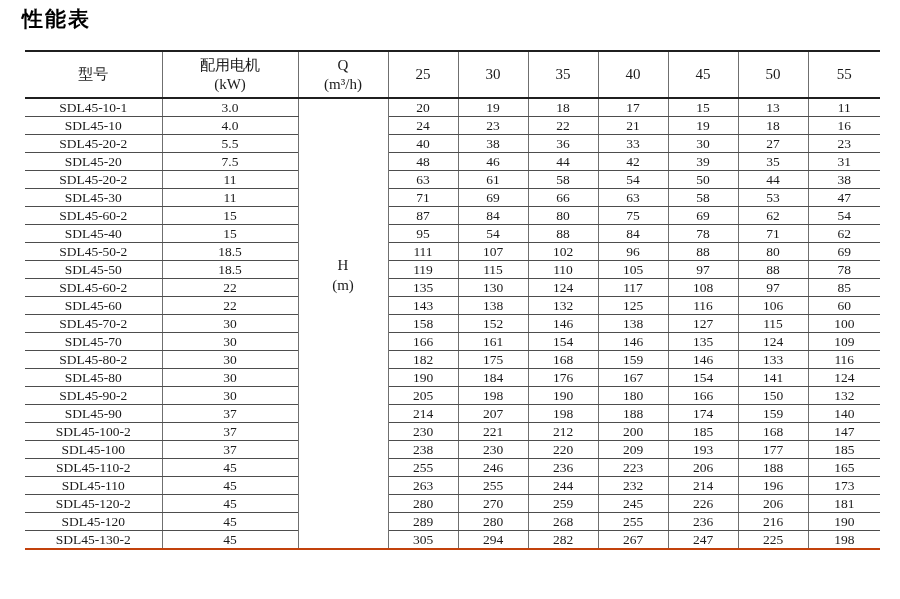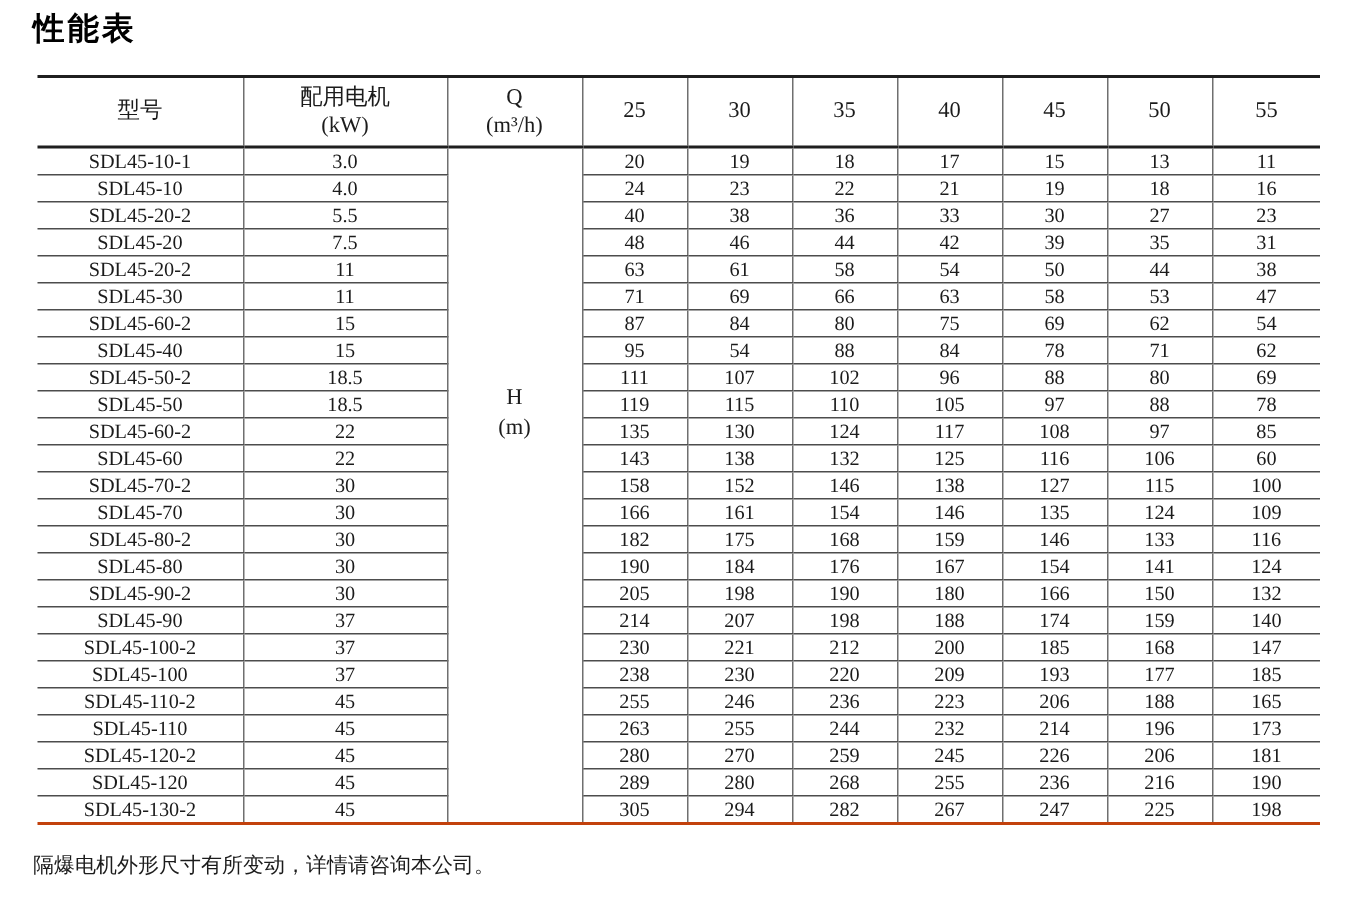--- a/index.html
+++ b/index.html
@@ -392,15 +392,14 @@
           <td>294</td>
           <td>282</td>
           <td>267</td>
           <td>247</td>
           <td>225</td>
           <td>198</td>
         </tr>
       </tbody>
   </table>
 
-  <div class="note">隔爆电机外形尺寸有所变动，详情请咨询本公司。</div>
 
 </div>
 
 </body></html>

